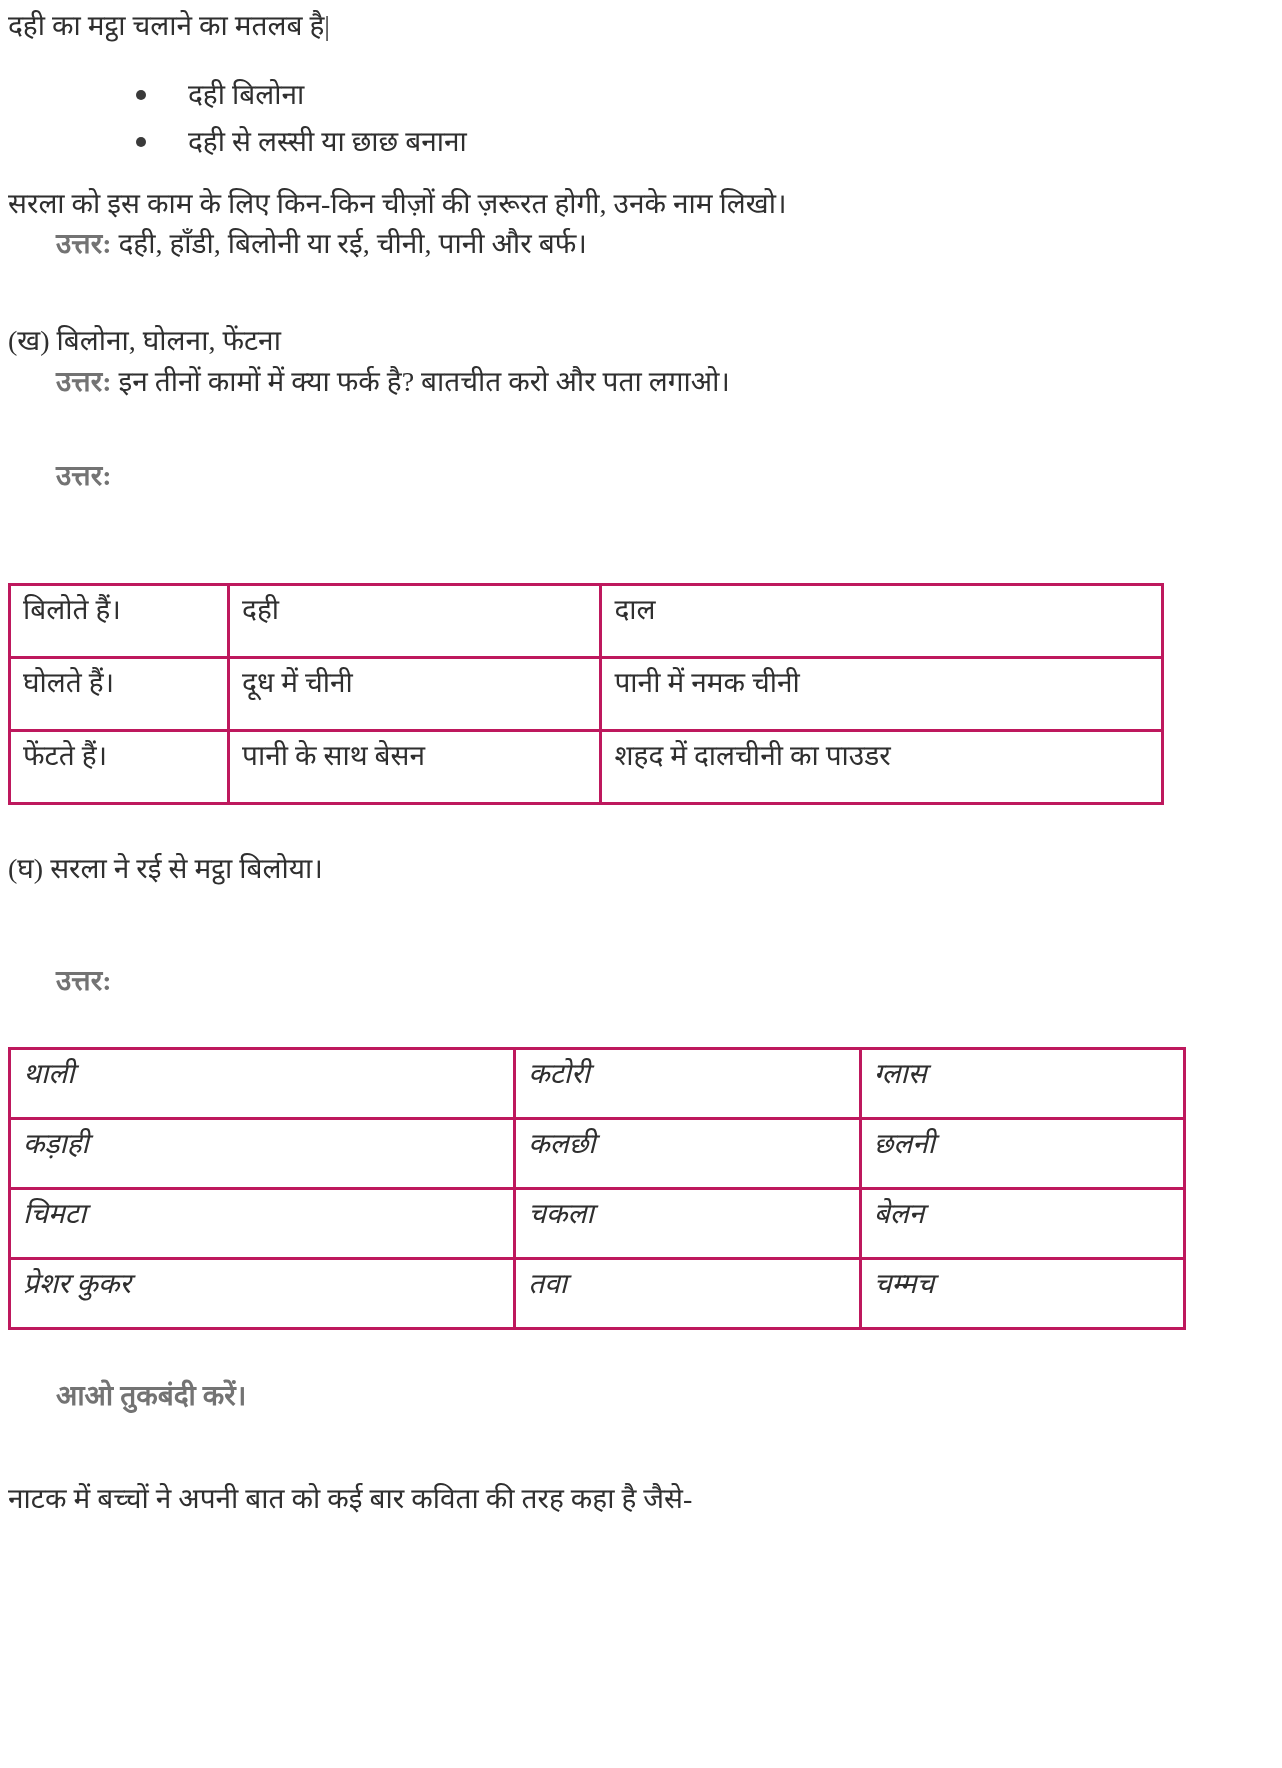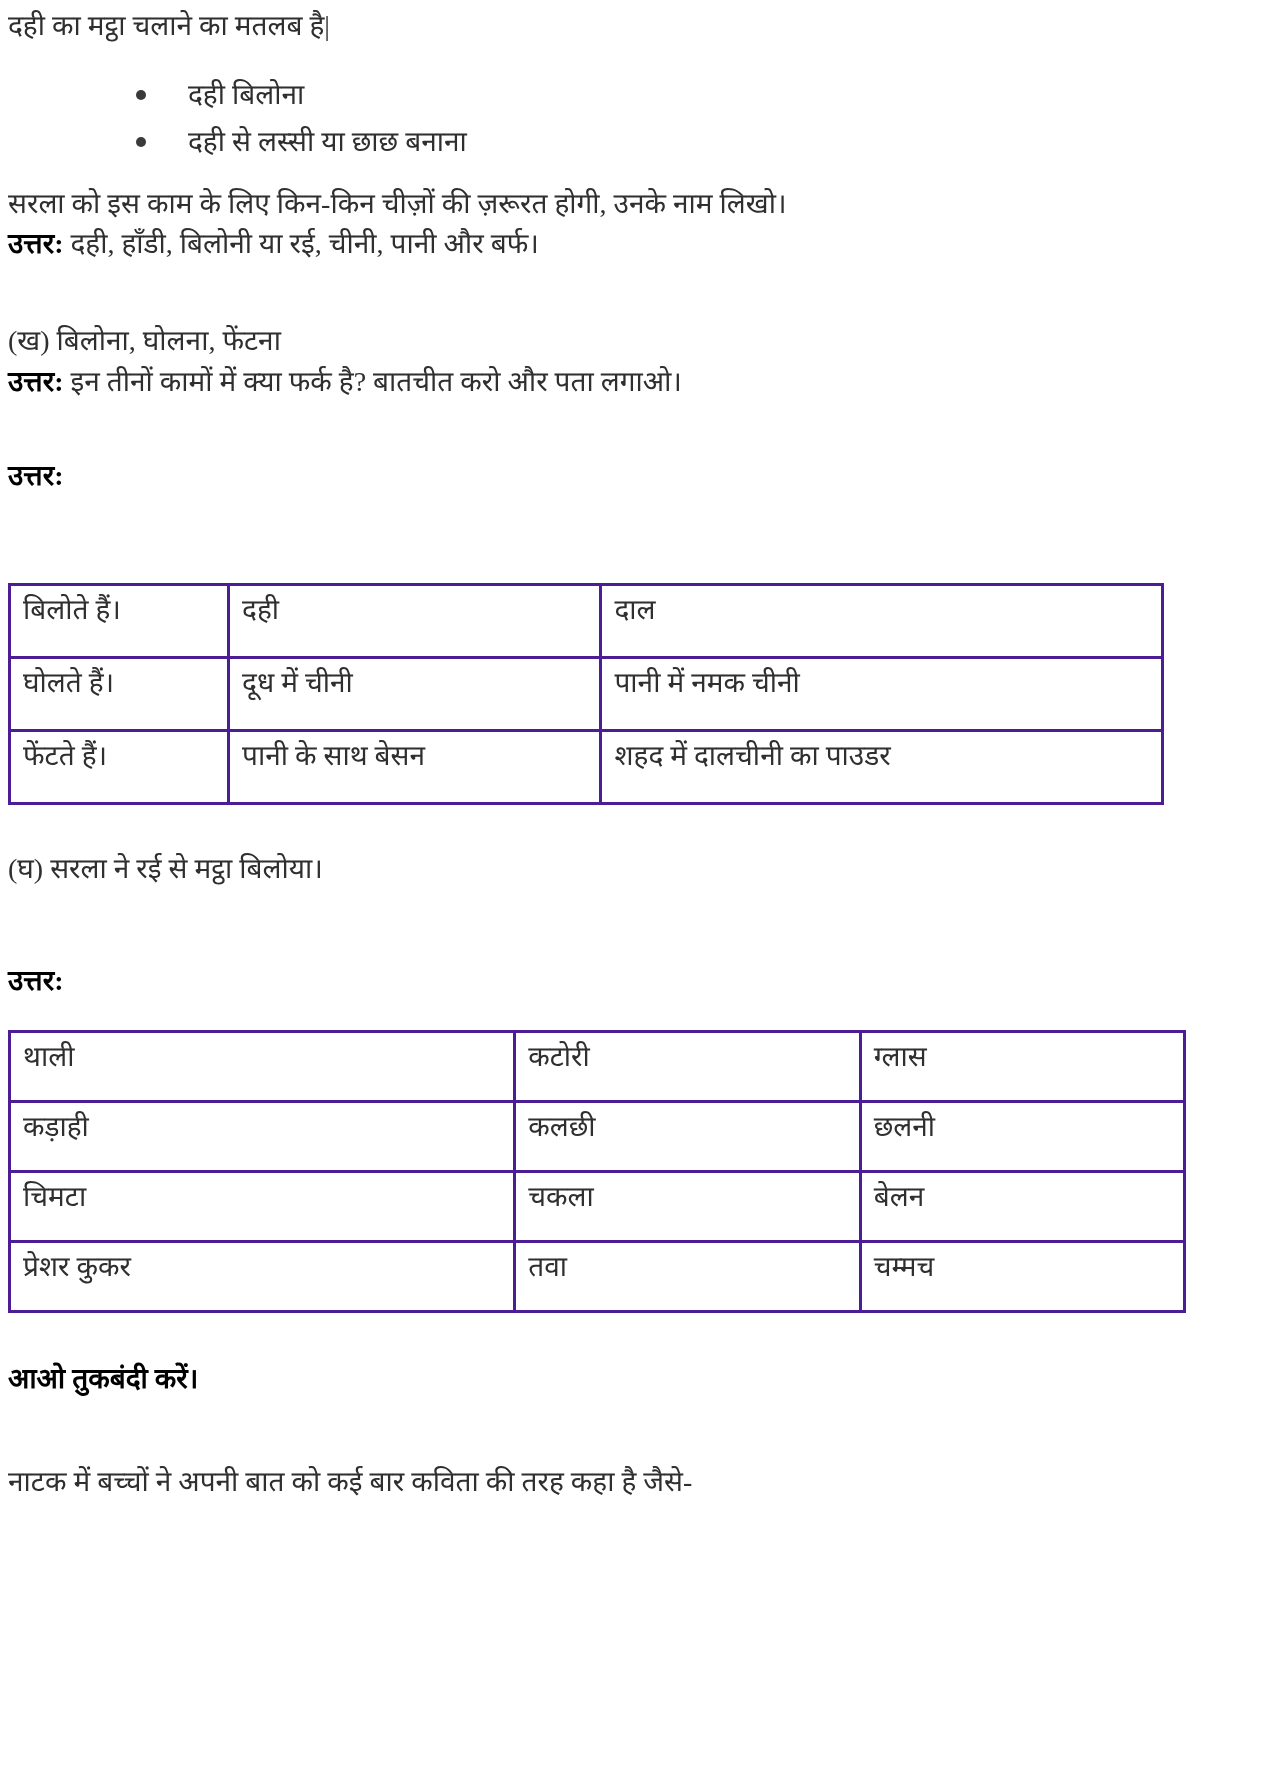--- a/index.html
+++ b/index.html
@@ -18,21 +18,22 @@
   }
   .page {
     padding: 6px 8px 0 8px;
     box-sizing: border-box;
   }
   p, .para {
     margin: 0;
   }
   .answer-label, .bold {
     font-weight: bold;
-    color: #000000;
+    color: #737373;
+    margin-left: 48px;
   }
   
   ul.bullet-list {
     list-style: none;
     margin: 28px 0 0 0;
     padding: 0 0 0 128px;
   }
   ul.bullet-list li {
     position: relative;
     padding-left: 52px;
@@ -46,30 +47,30 @@
     height: 10px;
     border-radius: 50%;
     background: #3a3a3a;
   }
   .mt-q    { margin-top: 21px; }
   .mt-sec  { margin-top: 56px; }
   .mt-ans  { margin-top: 54px; }
   .mt-tbl1 { margin-top: 86px; }
   .mt-gha  { margin-top: 44px; }
   .mt-ans2 { margin-top: 72px; }
-  .mt-tbl2 { margin-top: 28px; }
+  .mt-tbl2 { margin-top: 45px; font-style: italic; }
   .mt-head { margin-top: 46px; }
   .mt-foot { margin-top: 62px; }
 
   table.data-table {
     border-collapse: collapse;
     table-layout: fixed;
   }
   table.data-table td {
-    border: 3px solid #4c1d95;
+    border: 3px solid #be185d;
     vertical-align: top;
     padding: 4px 12px 0 12px;
     box-sizing: border-box;
     overflow: hidden;
   }
   table.tbl-1 { width: 1156px; }
   table.tbl-1 td { height: 73px; }
   table.tbl-1 col.c1 { width: 19.0%; }
   table.tbl-1 col.c2 { width: 32.3%; }
   table.tbl-1 col.c3 { width: 48.7%; }

